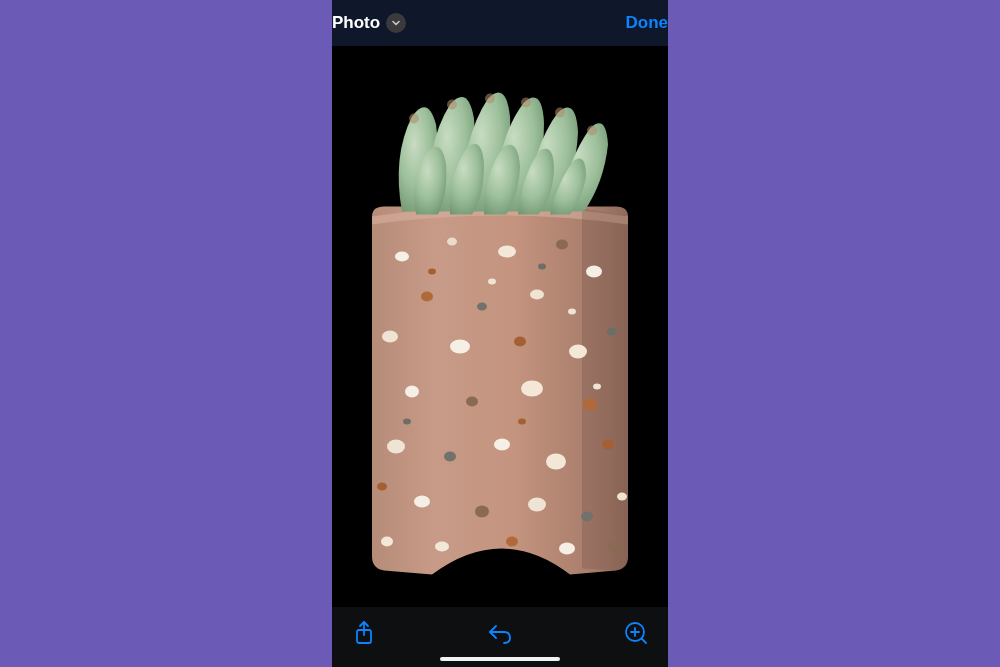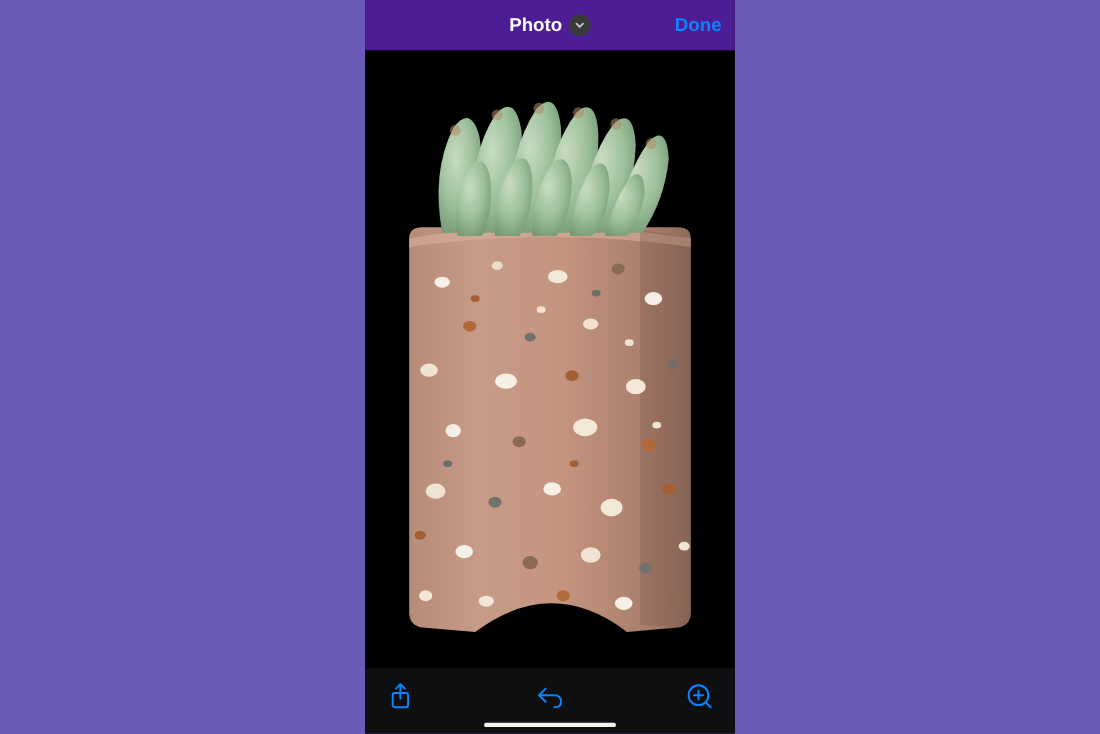--- a/index.html
+++ b/index.html
@@ -18,41 +18,40 @@
     position: relative;
     display: flex;
     flex-direction: column;
   }
   .topbar {
     height: 46px;
     flex: 0 0 46px;
     position: relative;
     display: flex;
     align-items: center;
-    justify-content: center;
-    background: #4c1d95;
+    background: #0f172a;
   }
   .title-group {
     display: flex;
     align-items: center;
     gap: 6px;
     color: #fff;
     font-size: 17px;
     font-weight: 600;
   }
   .chev-circle {
     width: 20px; height: 20px;
     border-radius: 50%;
     background: #3a3a3c;
     display: flex; align-items: center; justify-content: center;
   }
   .chev-circle svg { display:block; }
   .done {
     position: absolute;
-    right: 12px;
+    right: 0;
     top: 0; bottom: 0;
     display: flex; align-items: center;
     color: #0a84ff;
     font-size: 17px;
     font-weight: 600;
     cursor: pointer;
   }
   .photo-area {
     flex: 1 1 auto;
     position: relative;

